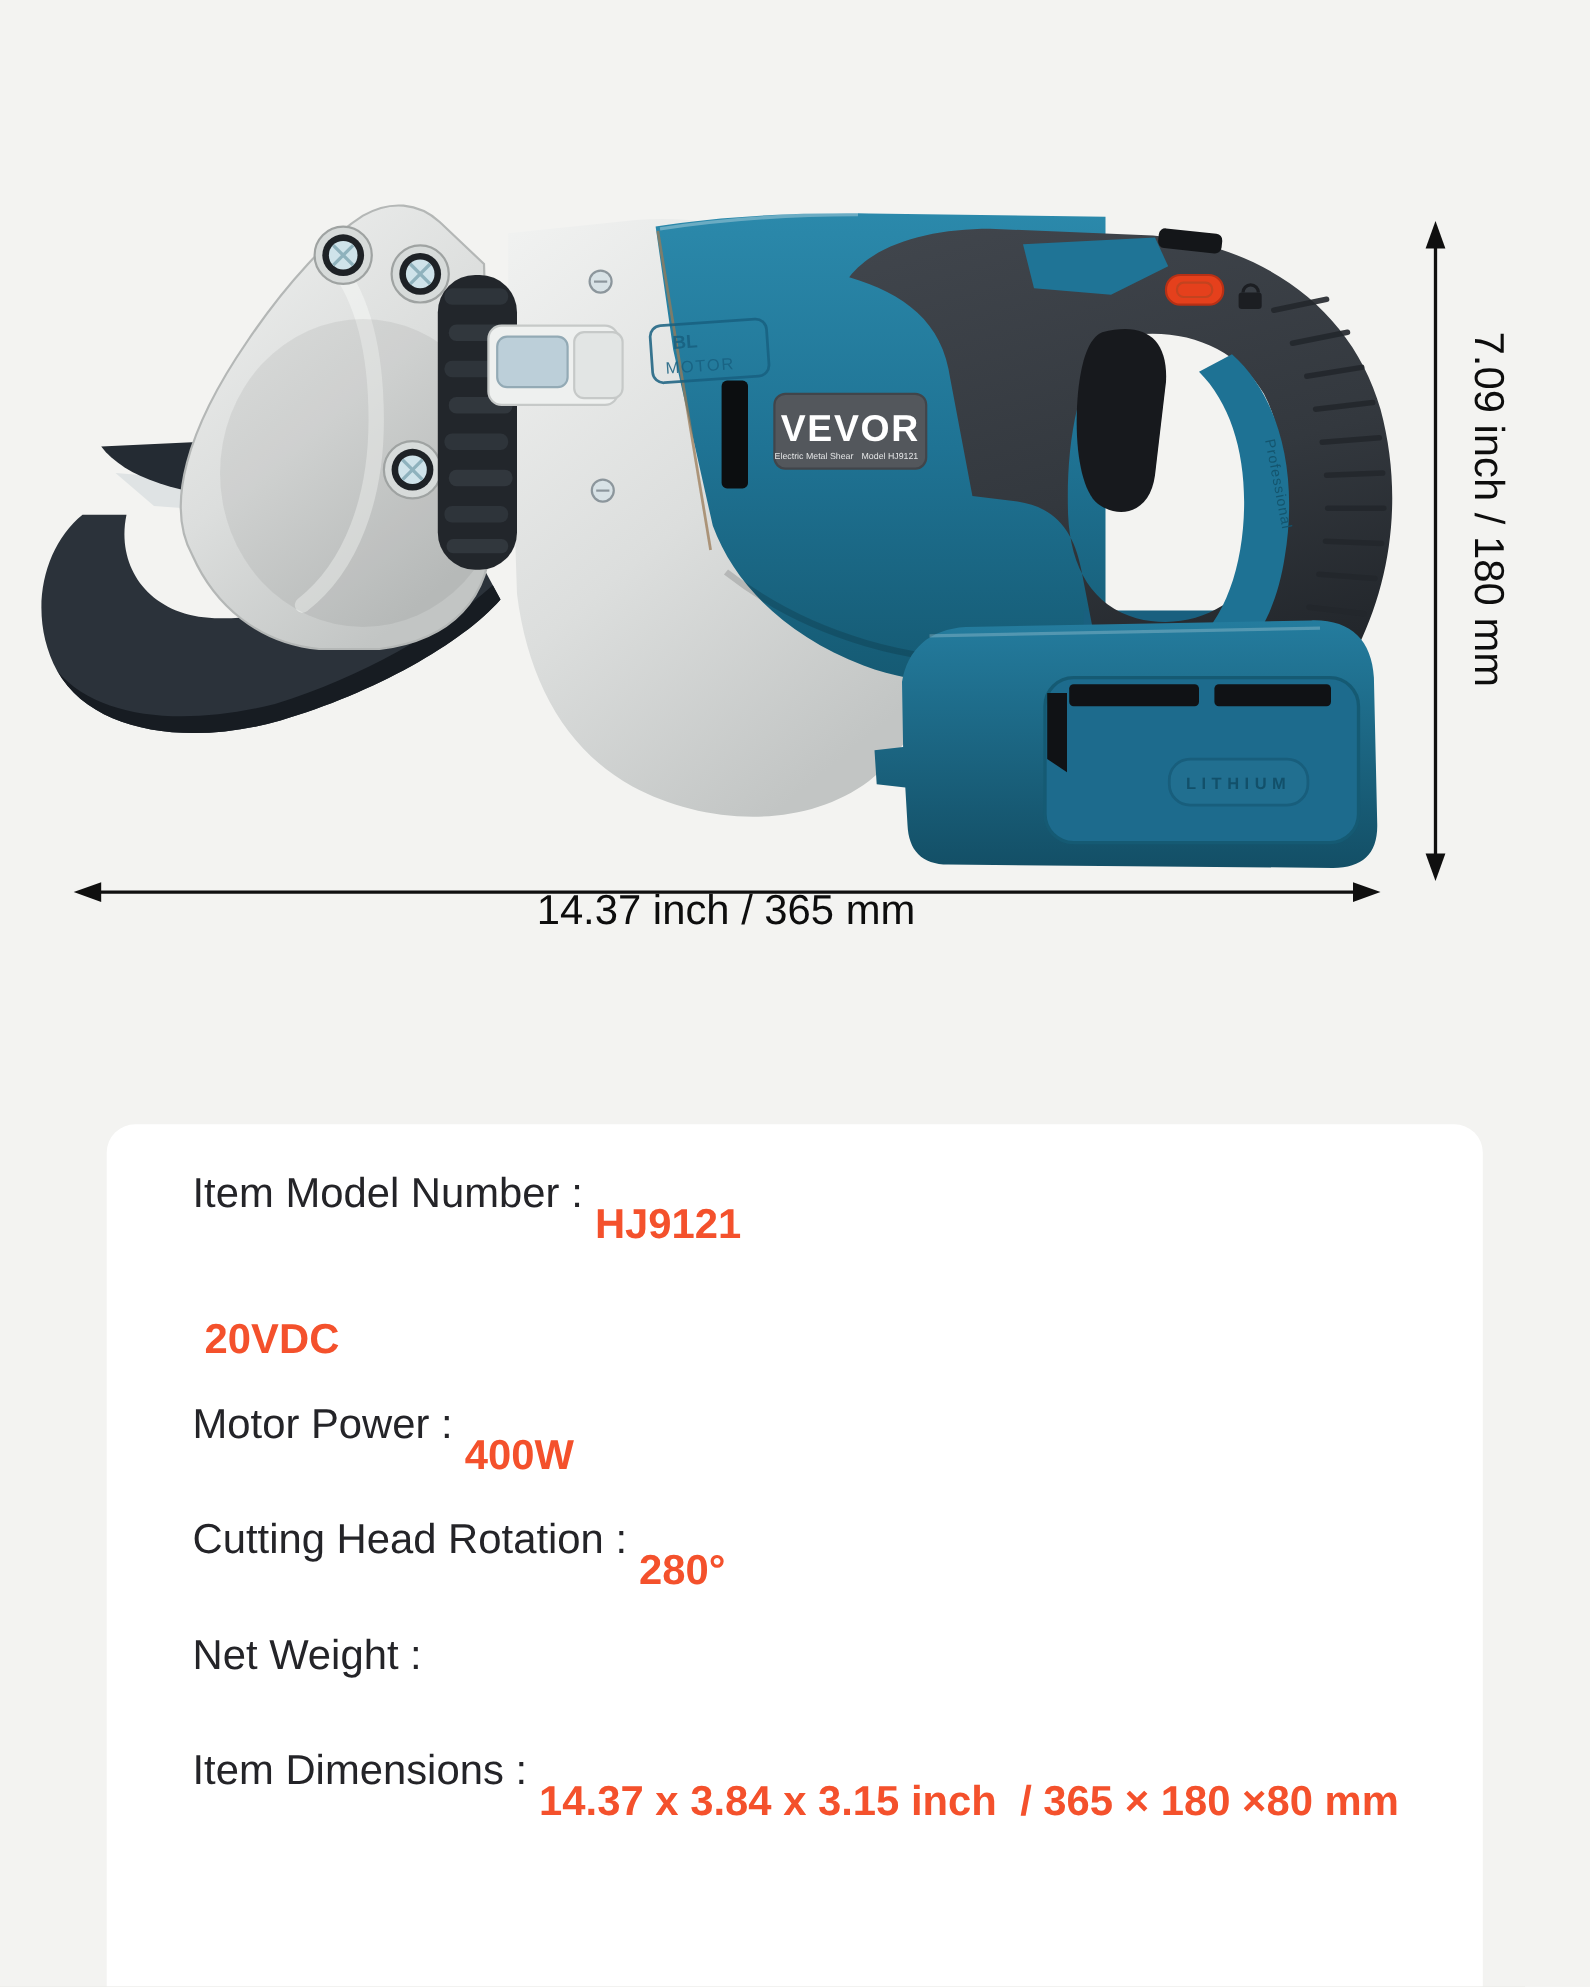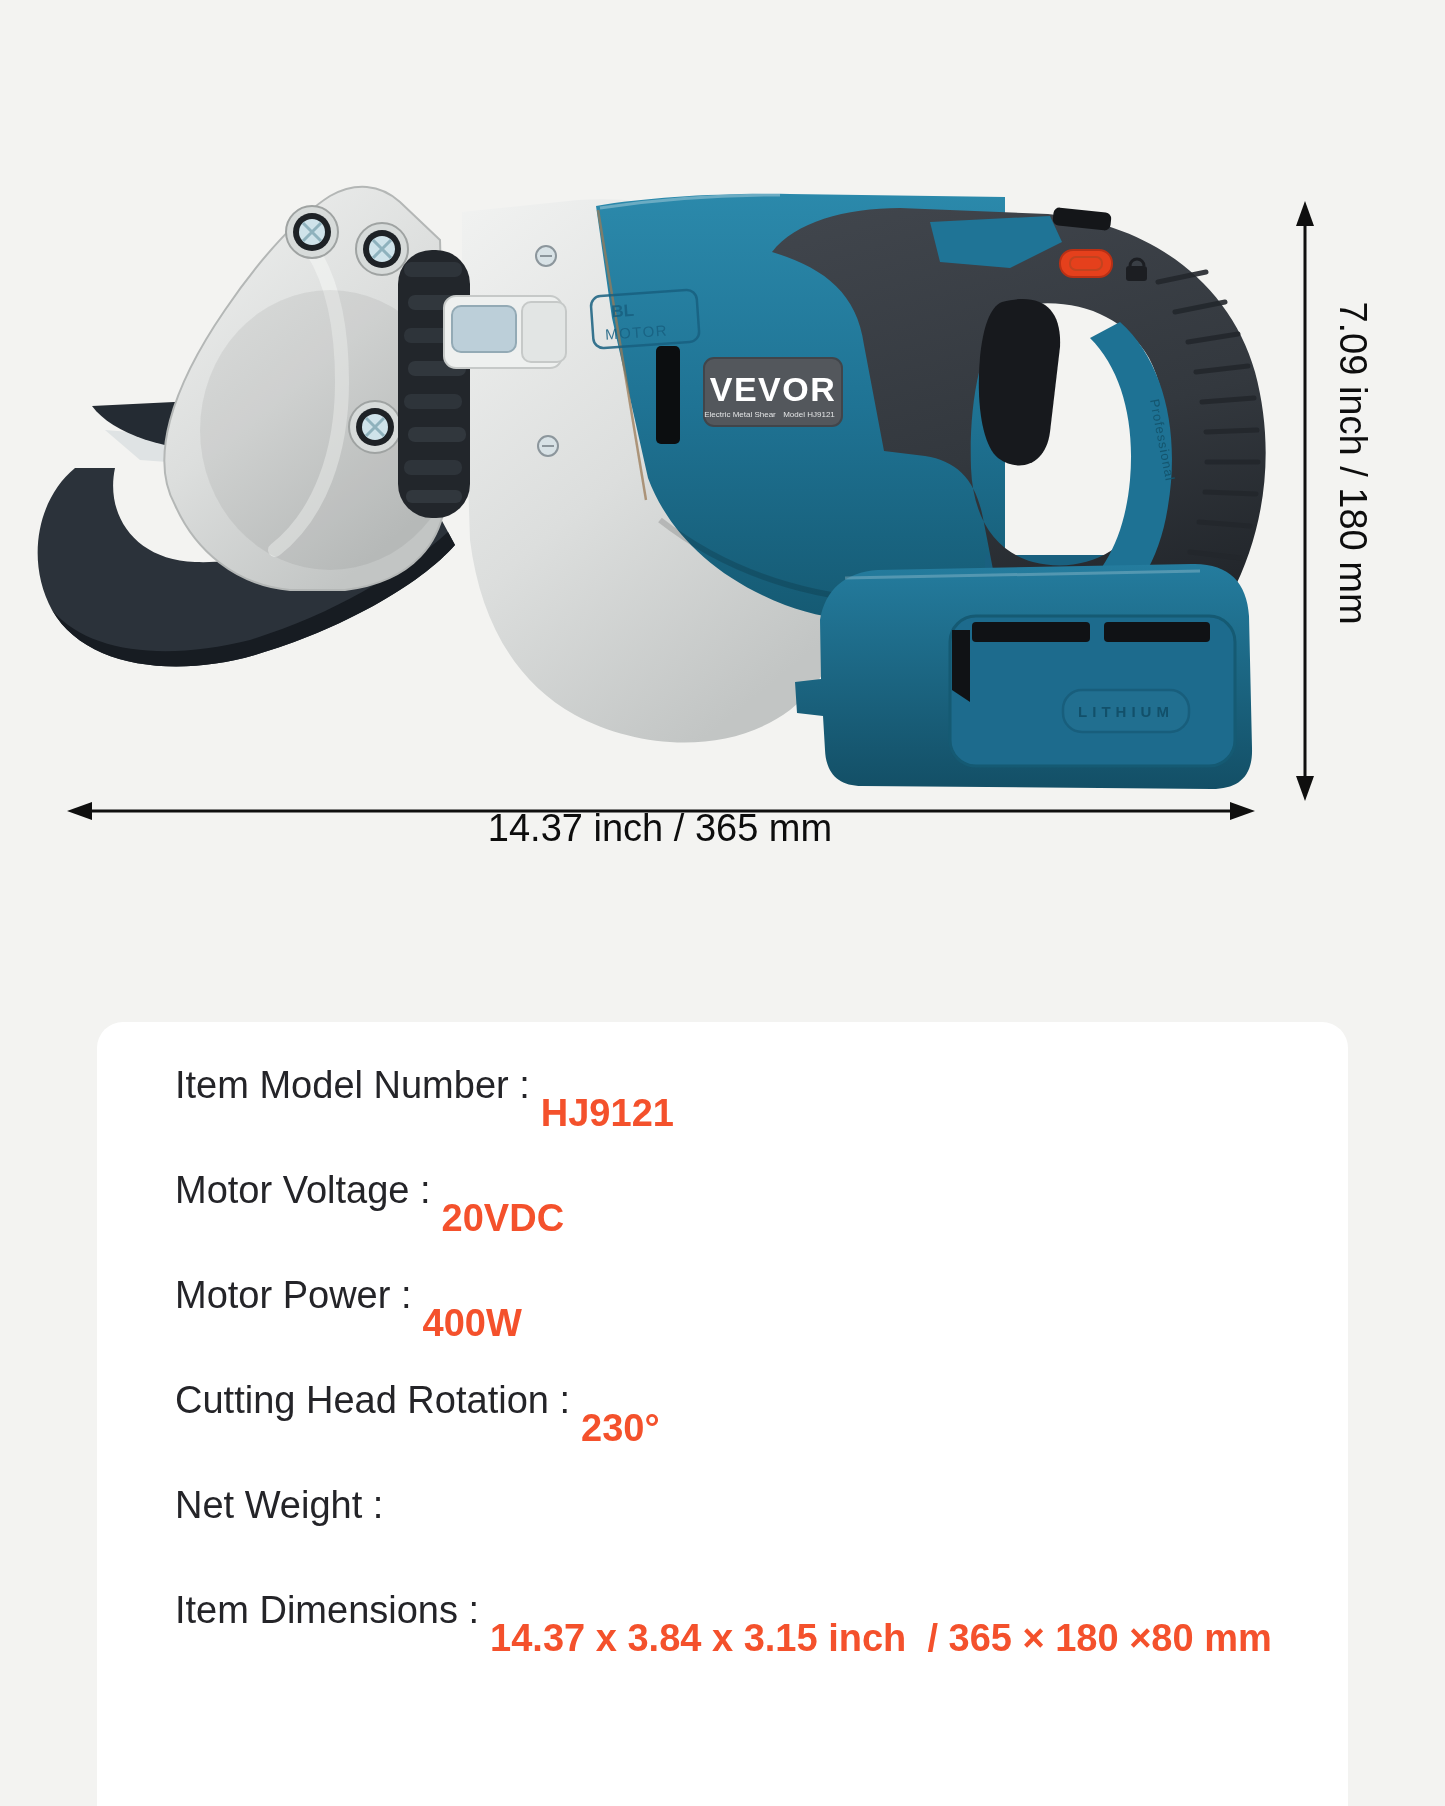--- a/index.html
+++ b/index.html
@@ -227,32 +227,31 @@
   <div class="dim-label horizontal">14.37 inch / 365 mm</div>
 
   <div class="spec-card">
 
     <div class="spec-row">
       <span class="spec-label">Item Model Number :</span>
       <span class="spec-value">HJ9121</span>
     </div>
 
     <div class="spec-row">
-      <span class="spec-label">Motor Voltage :</span>
       <span class="spec-value">20VDC</span>
     </div>
 
     <div class="spec-row">
       <span class="spec-label">Motor Power :</span>
       <span class="spec-value">400W</span>
     </div>
 
     <div class="spec-row">
       <span class="spec-label">Cutting Head Rotation :</span>
-      <span class="spec-value">230°</span>
+      <span class="spec-value">280°</span>
     </div>
 
     <div class="spec-row">
       <span class="spec-label">Net Weight :</span>
     </div>
 
     <div class="spec-row">
       <span class="spec-label">Item Dimensions :</span>
       <span class="spec-value">14.37 x 3.84 x 3.15 inch  / 365 × 180 ×80 mm</span>
     </div>

